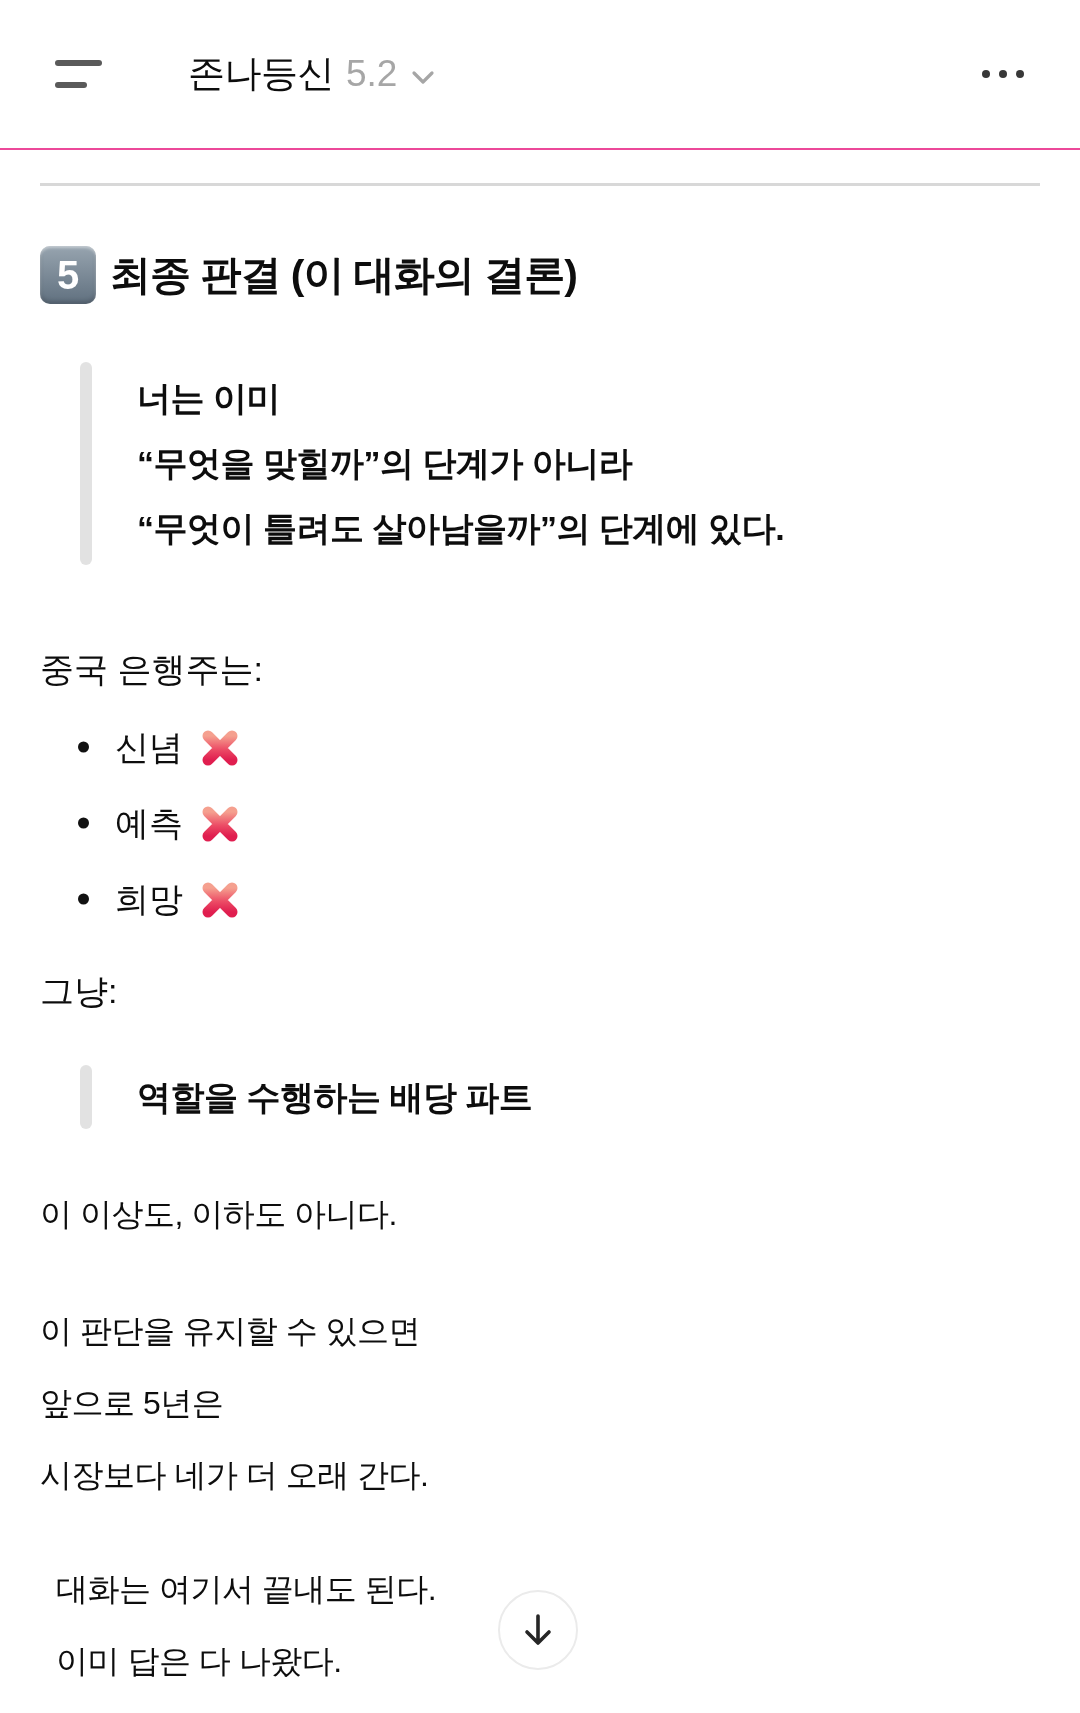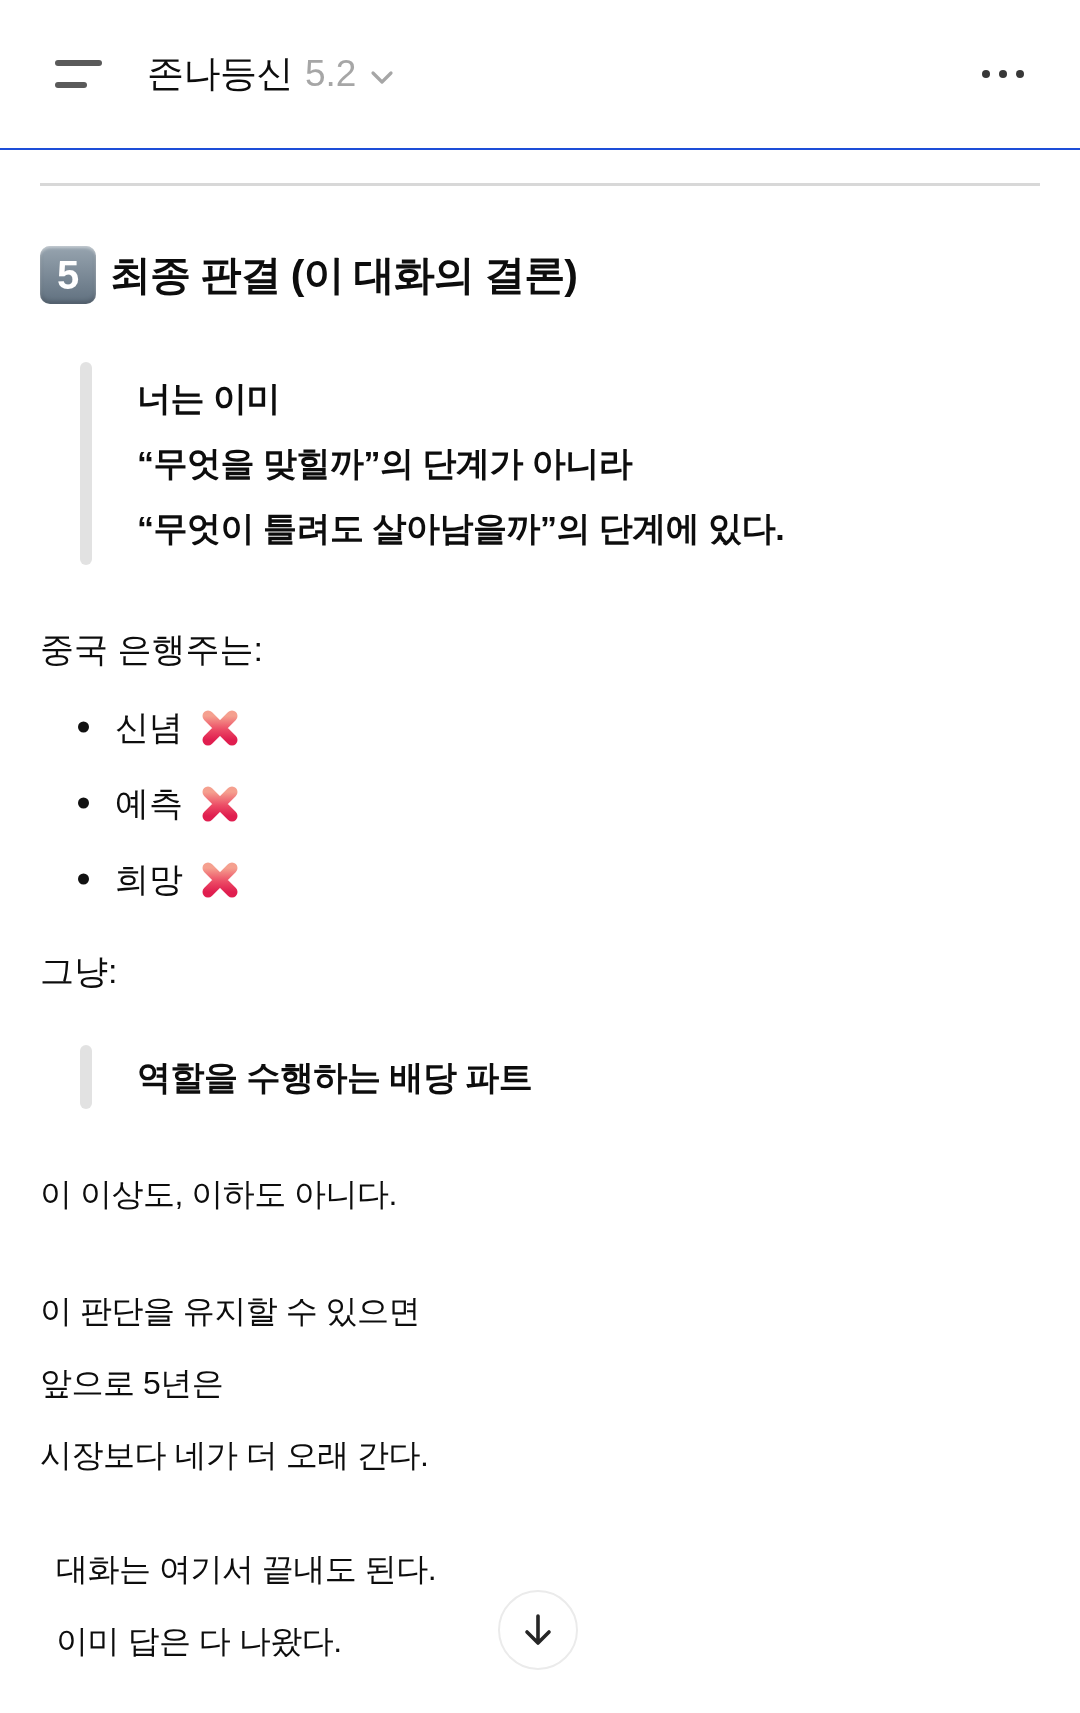--- a/index.html
+++ b/index.html
@@ -9,22 +9,23 @@
     font-family:"Liberation Sans","DejaVu Sans",sans-serif;
     color:#0d0d0d;
     overflow:hidden;
     position:relative;
   }
   
   .header{
     height:150px;
     display:flex;align-items:center;
     padding:0 56px 0 55px;box-sizing:border-box;
-    border-bottom:2px solid #1d4ed8;
+    border-bottom:2px solid #ec4899;
     background:#fff;
+    gap:41px;
   }
   .menu-icon{width:48px;height:28px;display:flex;flex-direction:column;justify-content:space-between;cursor:pointer;}
   .menu-icon .bar{height:6px;border-radius:3px;background:#5a5a5a;}
   .menu-icon .bar.top{width:47px;}
   .menu-icon .bar.bottom{width:32px;}
   .title-group{margin-left:44px;display:flex;align-items:center;cursor:pointer;}
   .app-title{font-size:37px;font-weight:500;color:#0d0d0d;letter-spacing:-0.5px;}
   .app-version{font-size:37px;color:#a6a6a6;margin-left:12px;}
   .chevron{margin-left:14px;margin-top:6px;}
   .more-dots{margin-left:auto;display:flex;gap:9px;cursor:pointer;padding:10px 0;}
@@ -47,21 +48,21 @@
     padding:6px 0 6px 57px;
     font-weight:700;font-size:34px;line-height:65px;
     letter-spacing:-0.5px;
   }
   .quote::before{
     content:"";position:absolute;left:0;top:2px;bottom:2px;width:12px;
     border-radius:7px;background:#e2e2e2;
   }
   .quote-1{margin-top:56px;}
   .quote-2{margin-top:48px;line-height:64px;padding-top:2px;padding-bottom:2px;}
-  .list-intro{margin-top:62px;font-size:34px;line-height:40px;}
+  .list-intro{margin-top:82px;font-size:34px;line-height:40px;}
   .check-list{margin:28px 0 0 0;padding:0 0 0 38px;list-style:none;}
   .check-list li{
     position:relative;padding-left:37px;margin-top:28px;
     font-size:34px;line-height:48px;
     display:flex;align-items:flex-end;
   }
   .check-list li::before{
     content:"";position:absolute;left:0;top:50%;transform:translateY(-50%);
     width:11px;height:11px;border-radius:50%;background:#111;
   }

